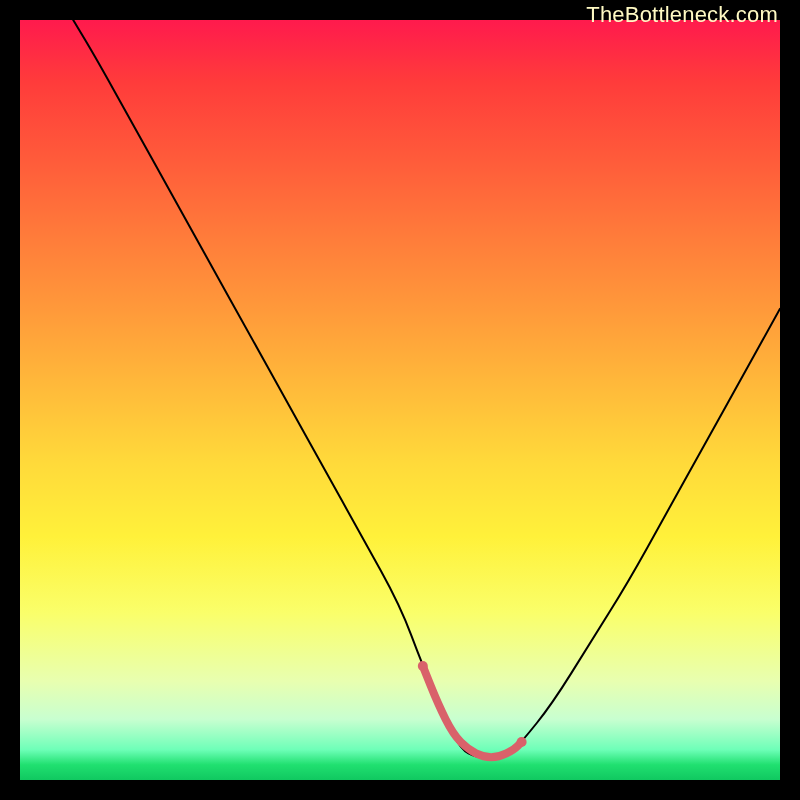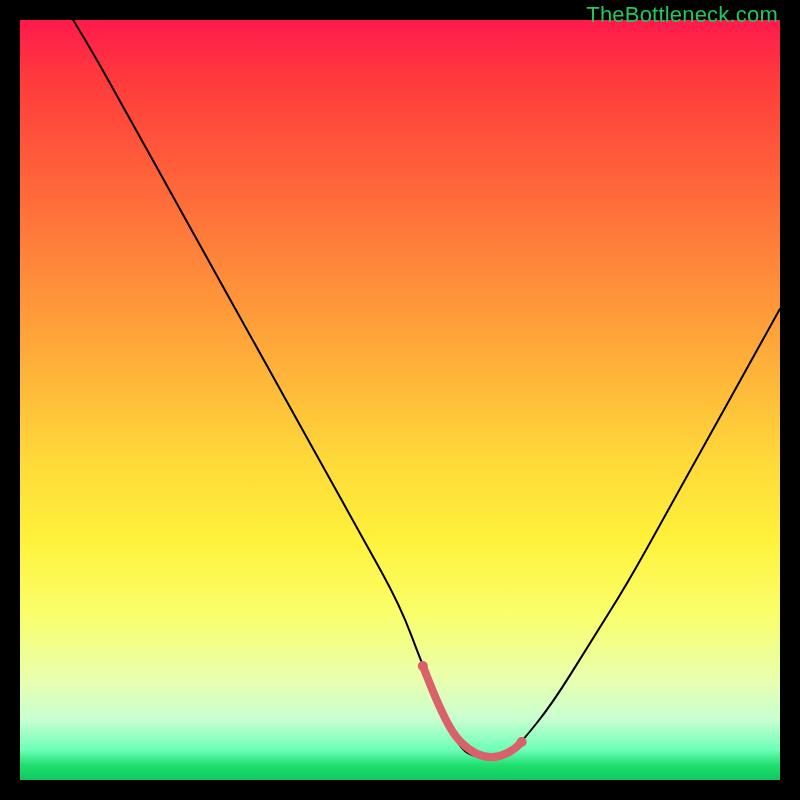--- a/index.html
+++ b/index.html
@@ -39,21 +39,21 @@
       #20e070 98%,
       #10c860 100%
     );
   }
   .watermark {
     position: absolute;
     top: 2px;
     right: 22px;
     font-size: 22px;
     font-weight: 500;
-    color: #22c55e;
+    color: #fef9c3;
     letter-spacing: 0.2px;
     cursor: pointer;
   }
   svg.curve {
     position: absolute;
     left: 0;
     top: 0;
     width: 760px;
     height: 760px;
   }

